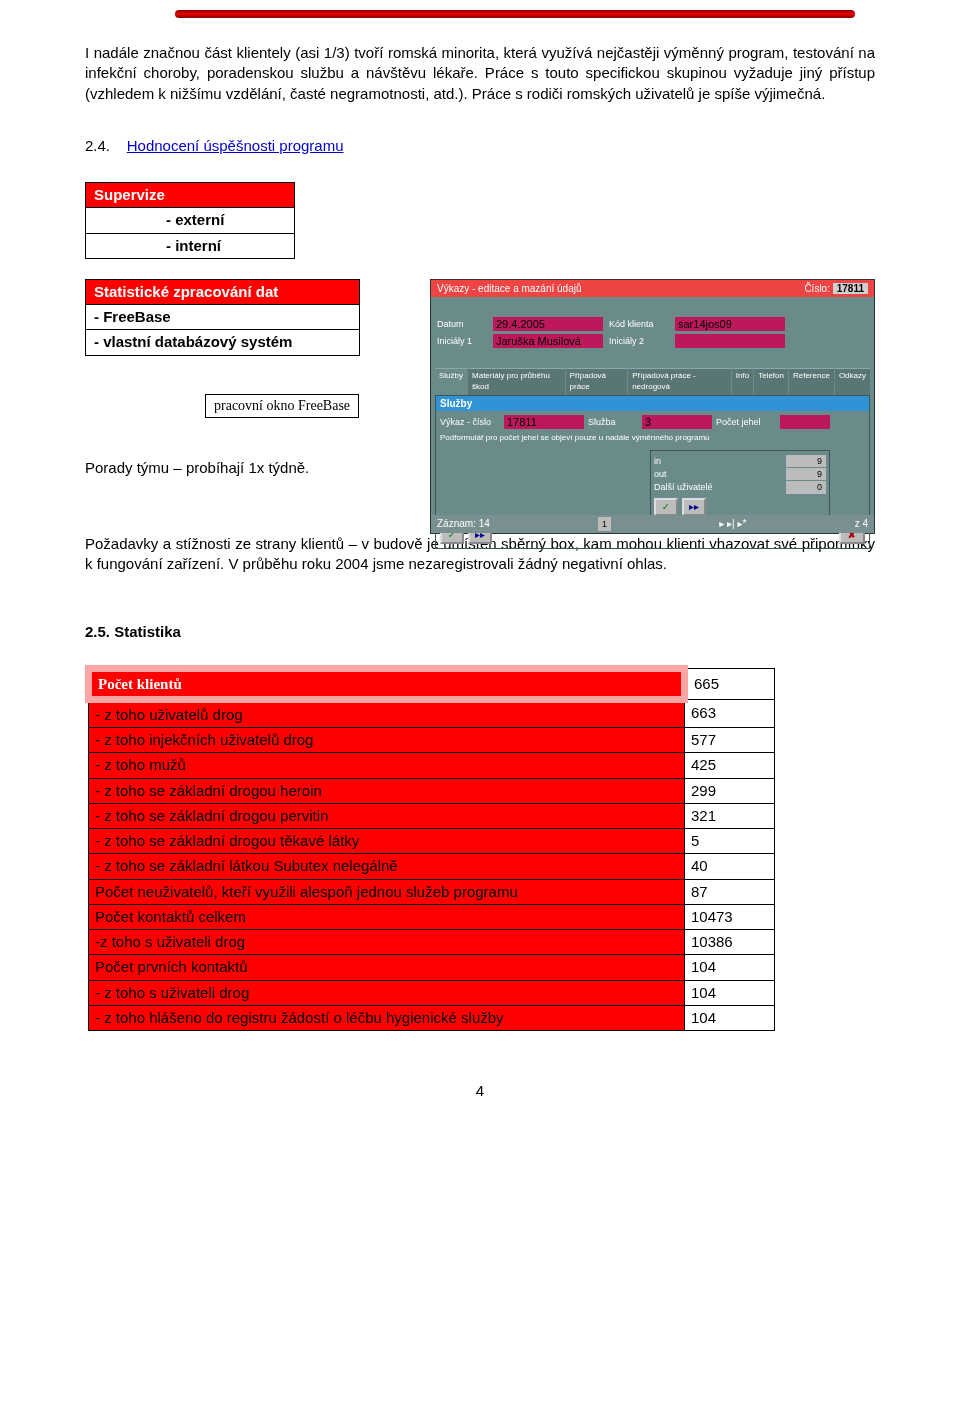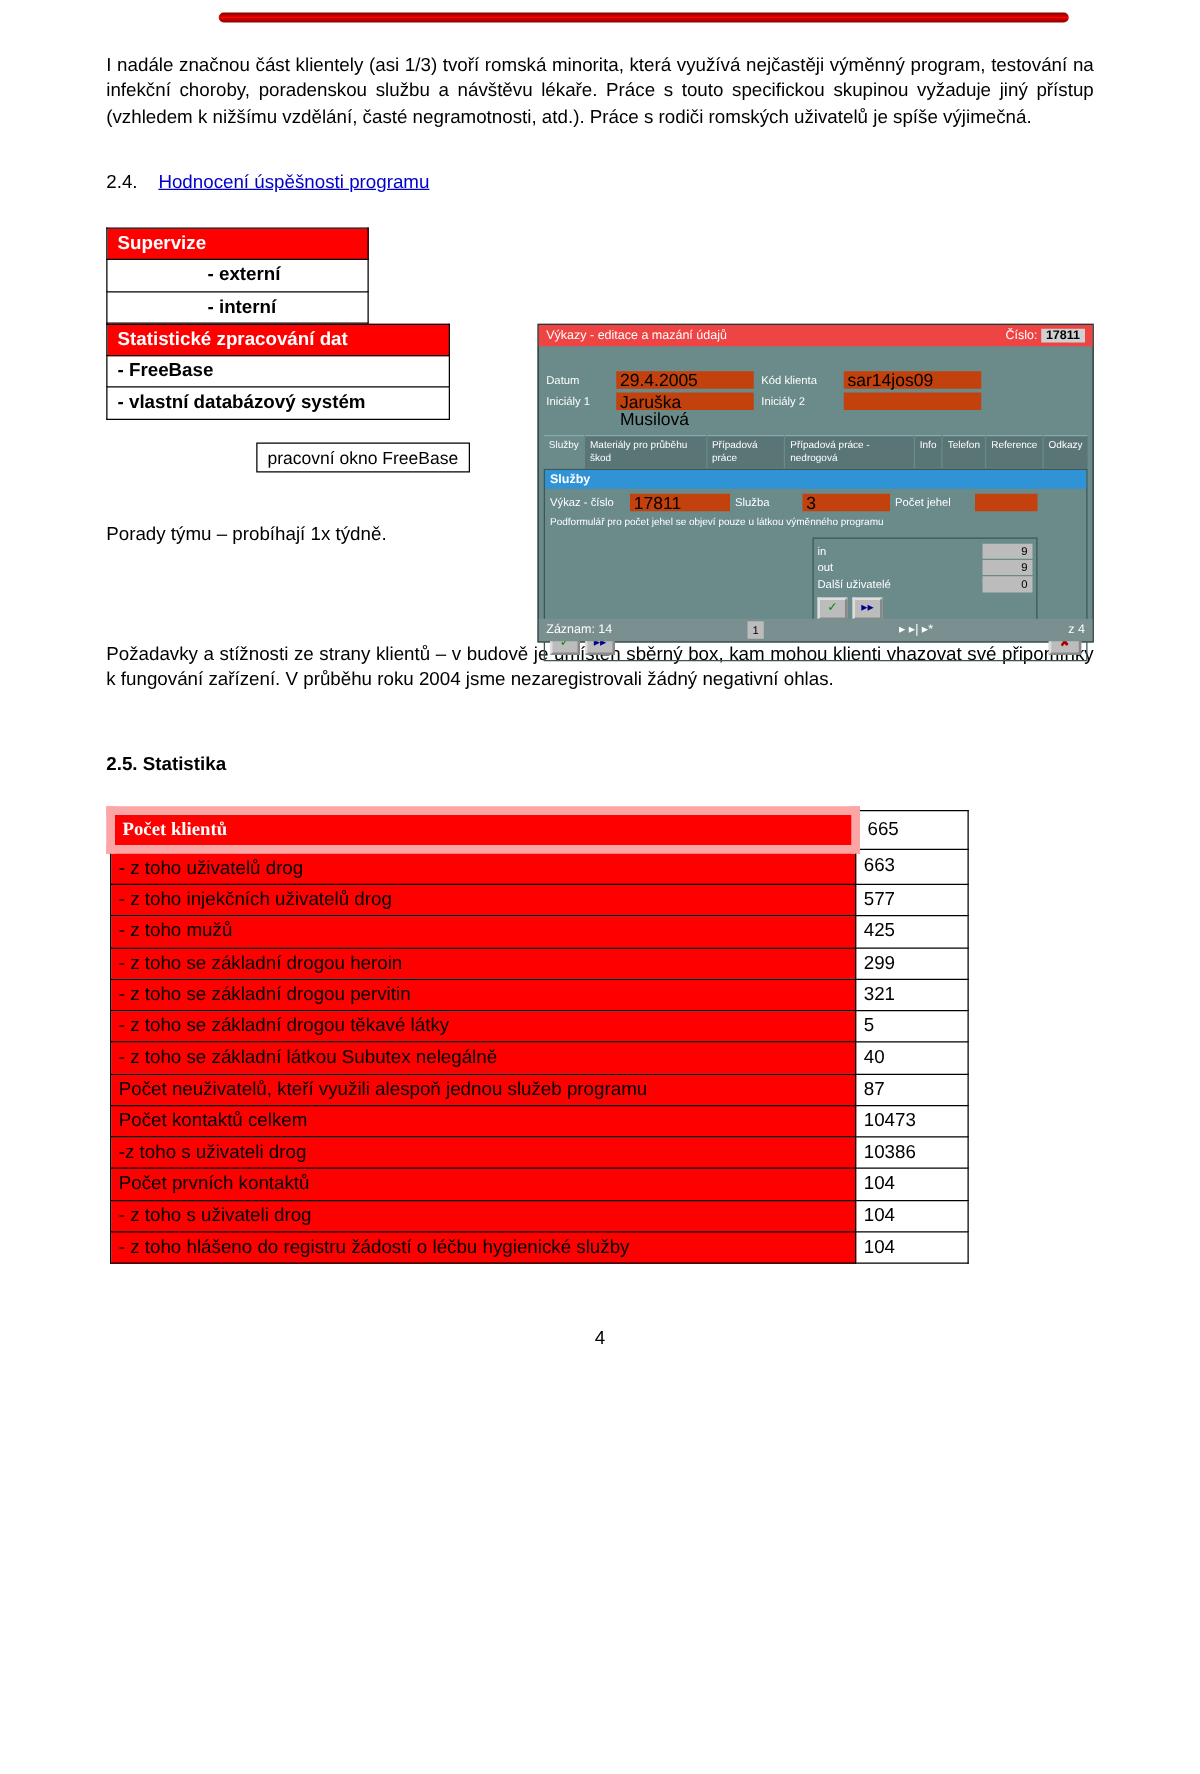--- a/index.html
+++ b/index.html
@@ -31,39 +31,41 @@
     color: #000;
     margin-top: 32px;
     margin-bottom: 26px;
   }
   .section-num .link {
     color: #0000cc;
     text-decoration: underline;
   }
   .small-table {
     border-collapse: collapse;
+    margin-bottom: 20px;
   }
   .small-table td, .small-table th {
     border: 1px solid #000;
     padding: 2px 8px;
     font-size: 15px;
     text-align: left;
     font-weight: bold;
   }
   .small-table .hdr {
     background: #ff0000;
     color: #fff;
     font-weight: bold;
   }
   .caption-box {
     border: 1px solid #000;
     padding: 2px 8px;
     display: inline-block;
     margin: 18px 0 18px 120px;
     font-size: 14px;
+    font-family: Liberation Serif, serif;
   }
   .row {
     display: flex;
     align-items: flex-start;
     gap: 15px;
   }
   .stats-subtitle {
     font-weight: bold;
     margin: 48px 0 22px 0;
   }
@@ -120,21 +122,21 @@
     background: #d0d0d0; color: #000; padding: 0 4px; font-weight: bold;
   }
   .shot .form-top {
     padding: 20px 6px;
     display: grid;
     grid-template-columns: 50px 110px 60px 110px;
     gap: 3px 6px;
     align-items: center;
     font-size: 9px;
   }
-  .shot .field { background:#c2410c; color:#000; padding:0 3px; height:14px; font-size:14px; line-height:14px;}
+  .shot .field { background:#be185d; color:#000; padding:0 3px; height:14px; font-size:11px; line-height:14px;}
   .shot .tabs {
     display: flex;
     gap: 1px;
     padding: 0 4px;
     font-size: 8px;
   }
   .shot .tab {
     background:#5a7575; padding:2px 4px; border-top:1px solid #8aa;
   }
   .shot .tab.active { background:#6b8a8a; }
@@ -238,21 +240,21 @@
       <div class="tabbody">
         <div class="sub-hdr">Služby</div>
         <div class="row2">
           <span>Výkaz - číslo</span>
           <span class="field">17811</span>
           <span>Služba</span>
           <span class="field">3</span>
           <span>Počet jehel</span>
           <span class="field"></span>
         </div>
-        <div class="note">Podformulář pro počet jehel se objeví pouze u látkou výměnného programu</div>
+        <div class="note">Podformulář pro počet jehel se objeví pouze u nadále výměnného programu</div>
         <div class="inner-panel">
           <div class="kv">
               <span>in</span>
               <span class="val">9</span>
             </div>
           <div class="kv">
               <span>out</span>
               <span class="val">9</span>
             </div>
           <div class="kv">

